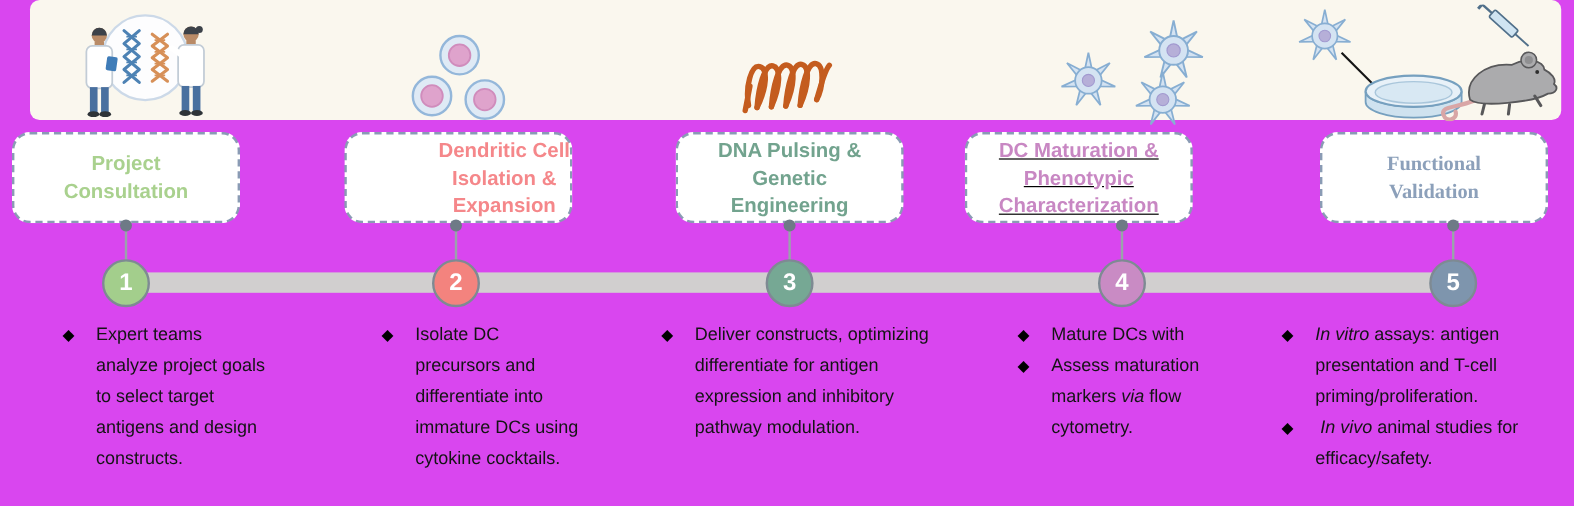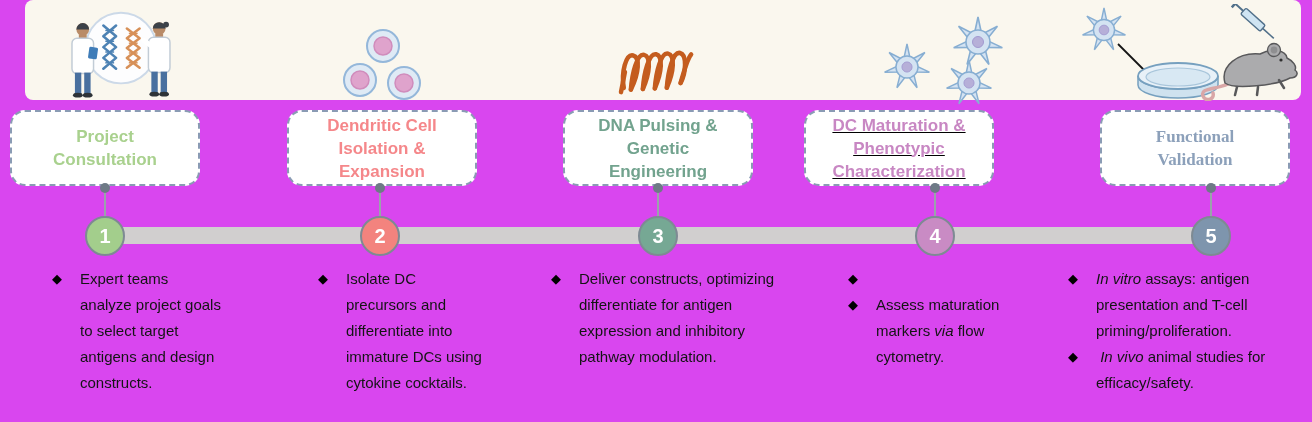--- a/index.html
+++ b/index.html
@@ -31,21 +31,21 @@
              background:var(--circle,#999);color:#fff;font-size:20px;font-weight:bold;
              display:flex;align-items:center;justify-content:center;z-index:2;}
 
   .bullets{position:absolute;top:266px;font-size:15px;line-height:26px;color:#141414;}
   .bullet{display:flex;}
   .diamond{flex:0 0 28px;width:28px;font-size:13px;line-height:26px;color:#000;}
   .bline{white-space:pre;}
 
   
   .step-1 .titlebox{left:10px;}   .step-1 .dot{left:100px;}  .step-1 .vline{left:104px;}  .step-1 .numcircle{left:85px;}   .step-1 .bullets{left:52px;}
-  .step-2 .titlebox{left:287px;}  .step-2 .dot{left:375px;}  .step-2 .vline{left:379px;}  .step-2 .numcircle{left:360px;}  .step-2 .bullets{left:318px;}
+  .step-2 .titlebox{left:287px;justify-content:flex-end;}  .step-2 .dot{left:375px;}  .step-2 .vline{left:379px;}  .step-2 .numcircle{left:360px;}  .step-2 .bullets{left:318px;}
   .step-3 .titlebox{left:563px;}  .step-3 .dot{left:653px;}  .step-3 .vline{left:657px;}  .step-3 .numcircle{left:638px;}  .step-3 .bullets{left:551px;}
   .step-4 .titlebox{left:804px;text-decoration:underline;}  .step-4 .dot{left:930px;}  .step-4 .vline{left:934px;}  .step-4 .numcircle{left:915px;}  .step-4 .bullets{left:848px;}
   .step-5 .titlebox{left:1100px;font-family:Liberation Serif, serif;} .step-5 .dot{left:1206px;} .step-5 .vline{left:1210px;} .step-5 .numcircle{left:1191px;} .step-5 .bullets{left:1068px;}
 </style>
 </head>
 <body>
 
 <div class="canvas">
 
   <div class="banner"></div>
@@ -211,20 +211,21 @@
 Phenotypic
 Characterization</h2>
     </div>
     <span class="dot"></span>
     <span class="vline"></span>
     <div class="numcircle">4</div>
     <div class="bullets">
         <div class="bullet">
           <span class="diamond">◆</span>
           <div class="btext">
+            <div class="bline">Mature DCs with</div>
           </div>
         </div>
         <div class="bullet">
           <span class="diamond">◆</span>
           <div class="btext">
             <div class="bline">Assess maturation</div>
             <div class="bline">markers <i>via</i> flow</div>
             <div class="bline">cytometry.</div>
           </div>
         </div>

